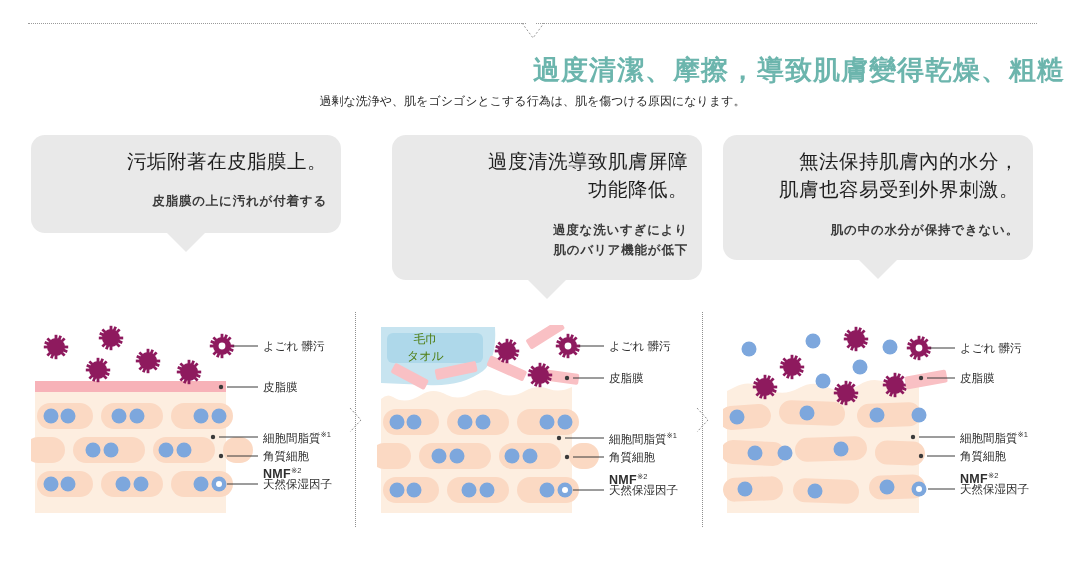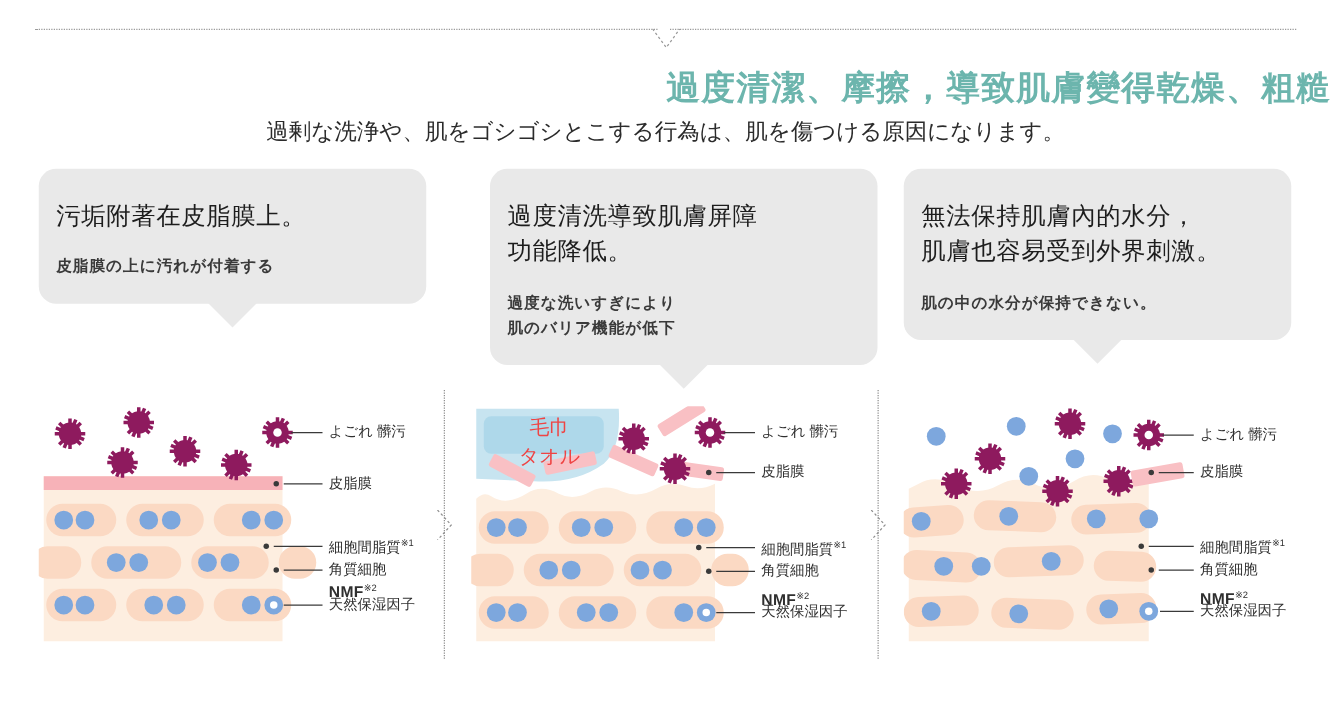--- a/index.html
+++ b/index.html
@@ -18,33 +18,33 @@
   .vnotch svg{display:block;}
 
   
   .title{
     position:absolute;left:0;top:52px;width:1065px;text-align:right;
     font-size:27px;letter-spacing:1px;color:#6cb5ad;font-weight:700;
     white-space:nowrap;
   }
   .subtitle{
     position:absolute;left:0;top:93px;width:1065px;text-align:center;
-    font-size:18px;color:#2b2b2b;white-space:nowrap;
+    font-size:12px;color:#2b2b2b;white-space:nowrap;
   }
 
   
   .col{position:absolute;top:135px;width:310px;}
   .col.c1{left:31px;}
   .col.c2{left:370px;margin-left:22px;}
   .col.c3{left:723px;}
 
   
   .bubble{
     position:relative;background:#e9e9e9;border-radius:14px;
-    padding:24px 14px 20px;text-align:left;min-height:98px;
+    padding:12px 14px 20px;text-align:right;min-height:98px;
     box-sizing:border-box;
   }
   .bubble .zh{
     font-size:19.5px;color:#1d1d1d;line-height:1.45;letter-spacing:.5px;
   }
   .bubble .ja{
     margin-top:16px;font-size:12.5px;color:#3a3a3a;font-weight:700;
     line-height:1.6;letter-spacing:.8px;
   }
   .tail{
@@ -64,22 +64,22 @@
   .diagram{position:absolute;top:325px;width:310px;height:200px;}
   .diagram.g1{left:31px;}
   .diagram.g2{left:377px;}
   .diagram.g3{left:723px;}
   .diagram svg{display:block;}
 
   .lbl{position:absolute;font-size:11.5px;color:#2f2f2f;white-space:nowrap;line-height:1.25;}
   .lbl .sup{font-size:7.5px;vertical-align:super;}
   .lbl .nmf{font-weight:700;font-size:12.5px;letter-spacing:.3px;}
   .towel-lbl{
-    position:absolute;font-size:16px;color:#ef4444;text-align:center;
-    line-height:1.45;white-space:nowrap;margin-left:8px;
+    position:absolute;font-size:12px;color:#4d7c0f;text-align:center;
+    line-height:1.45;white-space:nowrap;
   }
 </style>
 </head>
 <body>
 
 <div class="stage">
 
   <div class="topline l"></div>
   <div class="topline r"></div>
   <div class="vnotch">

